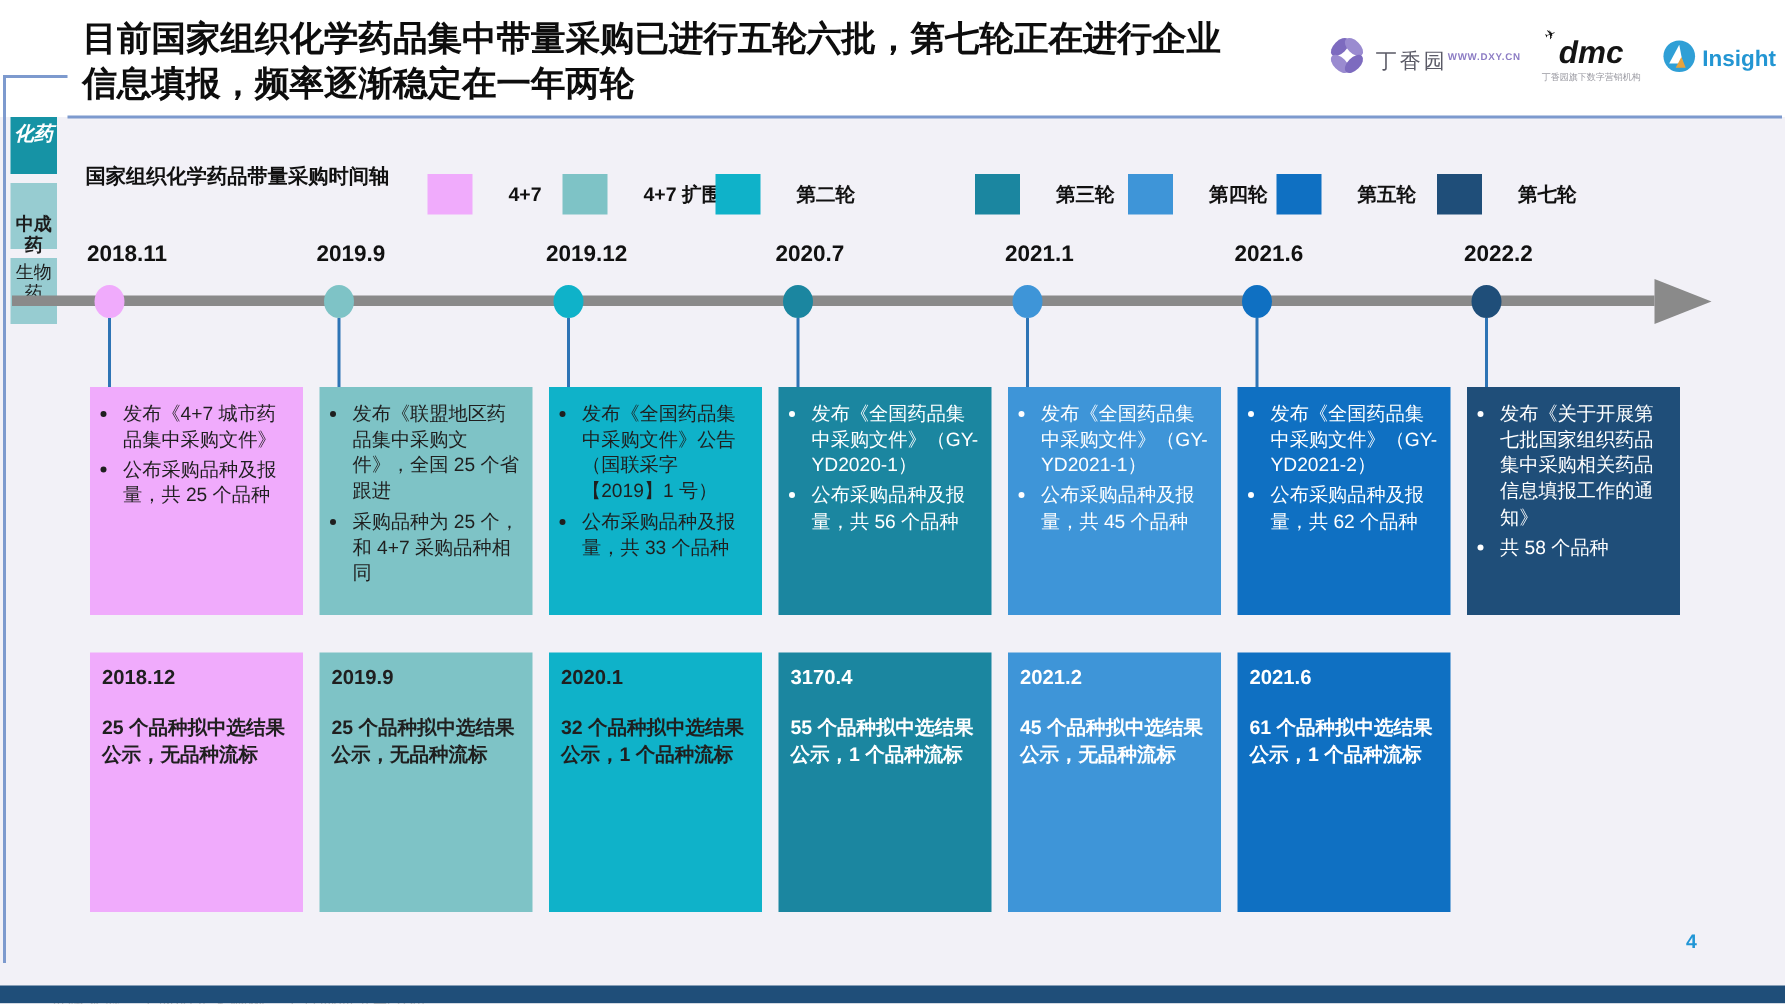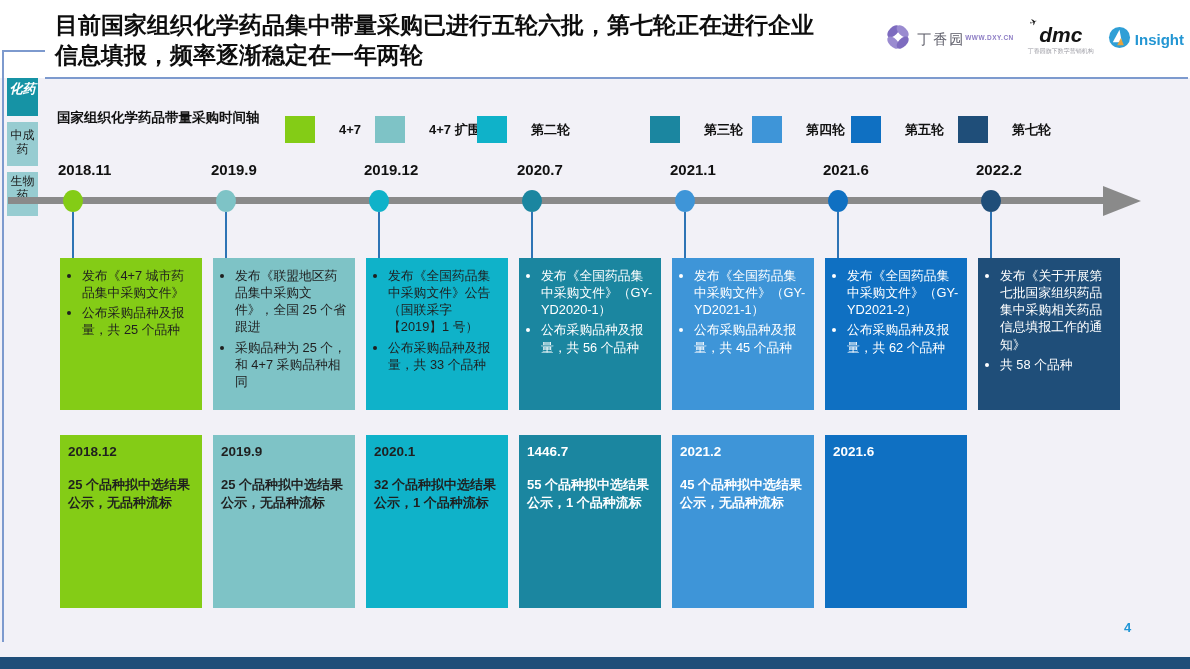--- a/index.html
+++ b/index.html
@@ -20,30 +20,30 @@
   .dxy-url{font-size:6.5px;color:#8c7cc4;font-weight:bold;margin-top:3px;letter-spacing:.5px;}
   .dmc{position:relative;display:flex;flex-direction:column;align-items:center;line-height:1;}
   .dmc-name{font-size:21px;font-weight:800;color:#141414;font-style:italic;letter-spacing:0;}
   .plane{position:absolute;top:-6px;left:2px;font-size:9px;color:#141414;transform:rotate(-20deg);}
   .dmc-tag{font-size:6px;color:#9a9aa2;margin-top:3px;white-space:nowrap;}
   .insight{display:flex;align-items:center;gap:4px;}
   .ins-name{font-size:15px;font-weight:800;color:#2396d3;}
   
   .tab{position:absolute;left:7px;width:31px;text-align:center;box-sizing:border-box;}
   .tab.active{top:78px;height:38px;background:#1693a5;color:#ffffff;font-weight:bold;font-size:13px;line-height:1.3;padding-top:3px;font-style:italic;}
-  .tab.t2{top:122px;height:44px;background:#97ccd1;color:#1c1c1c;font-size:12px;line-height:1.18;padding-top:6px;}
+  .tab.t2{top:122px;height:44px;background:#97ccd1;color:#1c1c1c;font-size:12px;line-height:1.18;padding-top:20px;font-weight:bold;}
   .tab.t3{top:172px;height:44px;background:#97ccd1;color:#1c1c1c;font-size:12px;line-height:1.18;padding-top:2px;}
   
   .chart-title{position:absolute;left:57px;top:109px;font-size:13.5px;font-weight:bold;color:#111;}
   .lg{position:absolute;top:116px;display:flex;align-items:center;}
   .sq{width:30px;height:27px;display:inline-block;}
   .lg-label{font-size:13px;font-weight:bold;color:#111;margin-left:24px;white-space:nowrap;}
   .lg1{left:285px}.lg2{left:375px}.lg3{left:477px}.lg4{left:650px}.lg5{left:752px}.lg6{left:851px}.lg7{left:958px}
   
-  .c1{background:#84cc16}.c2{background:#7ec3c6}.c3{background:#0fb2c9}.c4{background:#1b86a0}
+  .c1{background:#f0abfc}.c2{background:#7ec3c6}.c3{background:#0fb2c9}.c4{background:#1b86a0}
   .c5{background:#3e95d8}.c6{background:#0f70c2}.c7{background:#1f4e79}
   
   .tl-line{position:absolute;left:8px;top:197px;width:1095px;height:7px;background:#8a8a8a;}
   .tl-arrow{position:absolute;left:1103px;top:186px;width:0;height:0;
             border-top:15px solid transparent;border-bottom:15px solid transparent;border-left:38px solid #8a8a8a;}
   .date{position:absolute;top:161px;font-size:15px;font-weight:bold;color:#111;}
   .d1{left:58px}.d2{left:211px}.d3{left:364px}.d4{left:517px}.d5{left:670px}.d6{left:823px}.d7{left:976px}
   .dot{position:absolute;top:190px;width:20px;height:22px;border-radius:50%;}
   .p1{left:63px}.p2{left:216px}.p3{left:369px}.p4{left:522px}.p5{left:675px}.p6{left:828px}.p7{left:981px}
   .conn{position:absolute;top:212px;width:2px;height:46px;background:#2e74b5;}
@@ -221,28 +221,29 @@
   </div>
   <div class="box row2 x2 c2 tdark">
     <div class="rdate">2019.9</div>
     <div class="rtext">25 个品种拟中选结果公示，无品种流标</div>
   </div>
   <div class="box row2 x3 c3 tdark">
     <div class="rdate">2020.1</div>
     <div class="rtext">32 个品种拟中选结果公示，1 个品种流标</div>
   </div>
   <div class="box row2 x4 c4 tlight">
-    <div class="rdate">1446.7</div>
+    <div class="rdate">3170.4</div>
     <div class="rtext">55 个品种拟中选结果公示，1 个品种流标</div>
   </div>
   <div class="box row2 x5 c5 tlight">
     <div class="rdate">2021.2</div>
     <div class="rtext">45 个品种拟中选结果公示，无品种流标</div>
   </div>
   <div class="box row2 x6 c6 tlight">
     <div class="rdate">2021.6</div>
+    <div class="rtext">61 个品种拟中选结果公示，1 个品种流标</div>
   </div>
 
   <div class="source">资料来源：上海阳光采购网；丁香园研究与分析</div>
   <div class="pageno">4</div>
   <div class="bottombar"></div>
 
 </div>
 
 </body></html>

